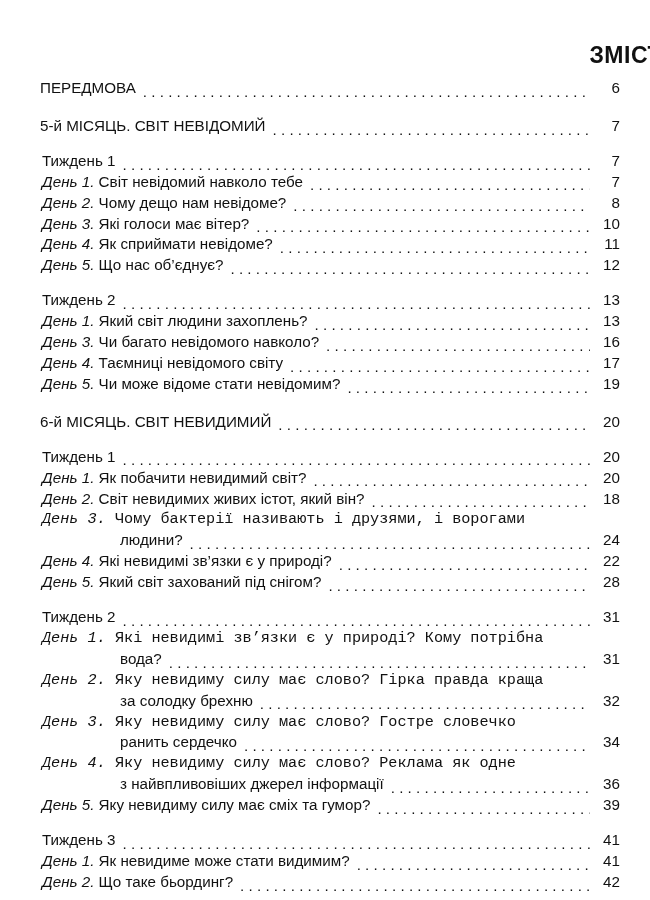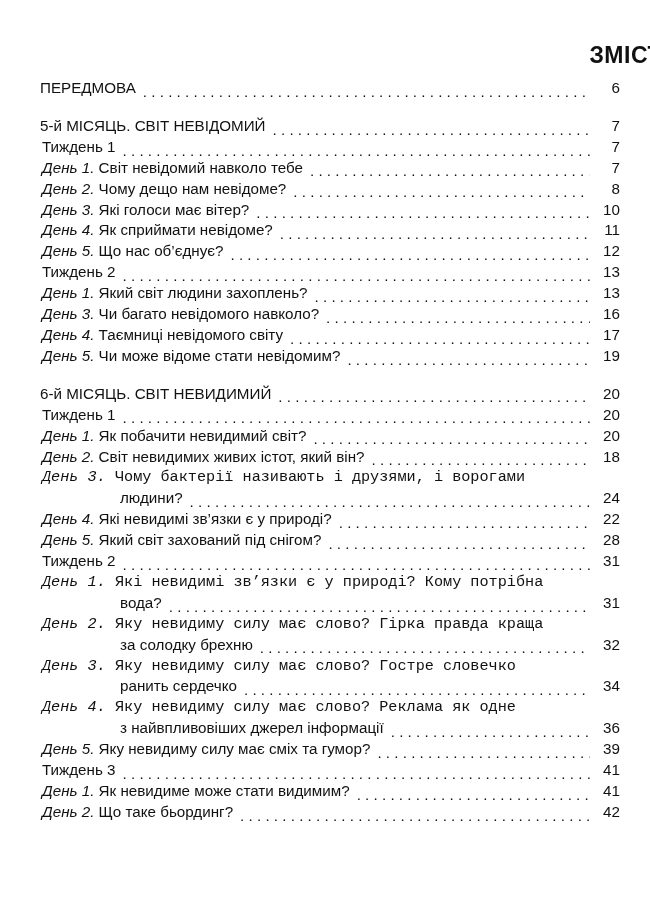--- a/index.html
+++ b/index.html
@@ -57,21 +57,21 @@
   }
 
   
   .entry.lvl-front { padding-left: 40px; }
   .entry.lvl-month { padding-left: 40px; }
   .entry.lvl-week  { padding-left: 42px; }
   .entry.lvl-day   { padding-left: 42px; }
 
   
   .entry.gap-month { margin-top: 17px; }
-  .entry.gap-week  { }
+  .entry.gap-week  { margin-top: 14px; }
 
   .entry-text {
     flex: 0 1 auto;
     white-space: nowrap;
   }
 
   .entry-text .day-label {
     font-style: italic;
   }
 

